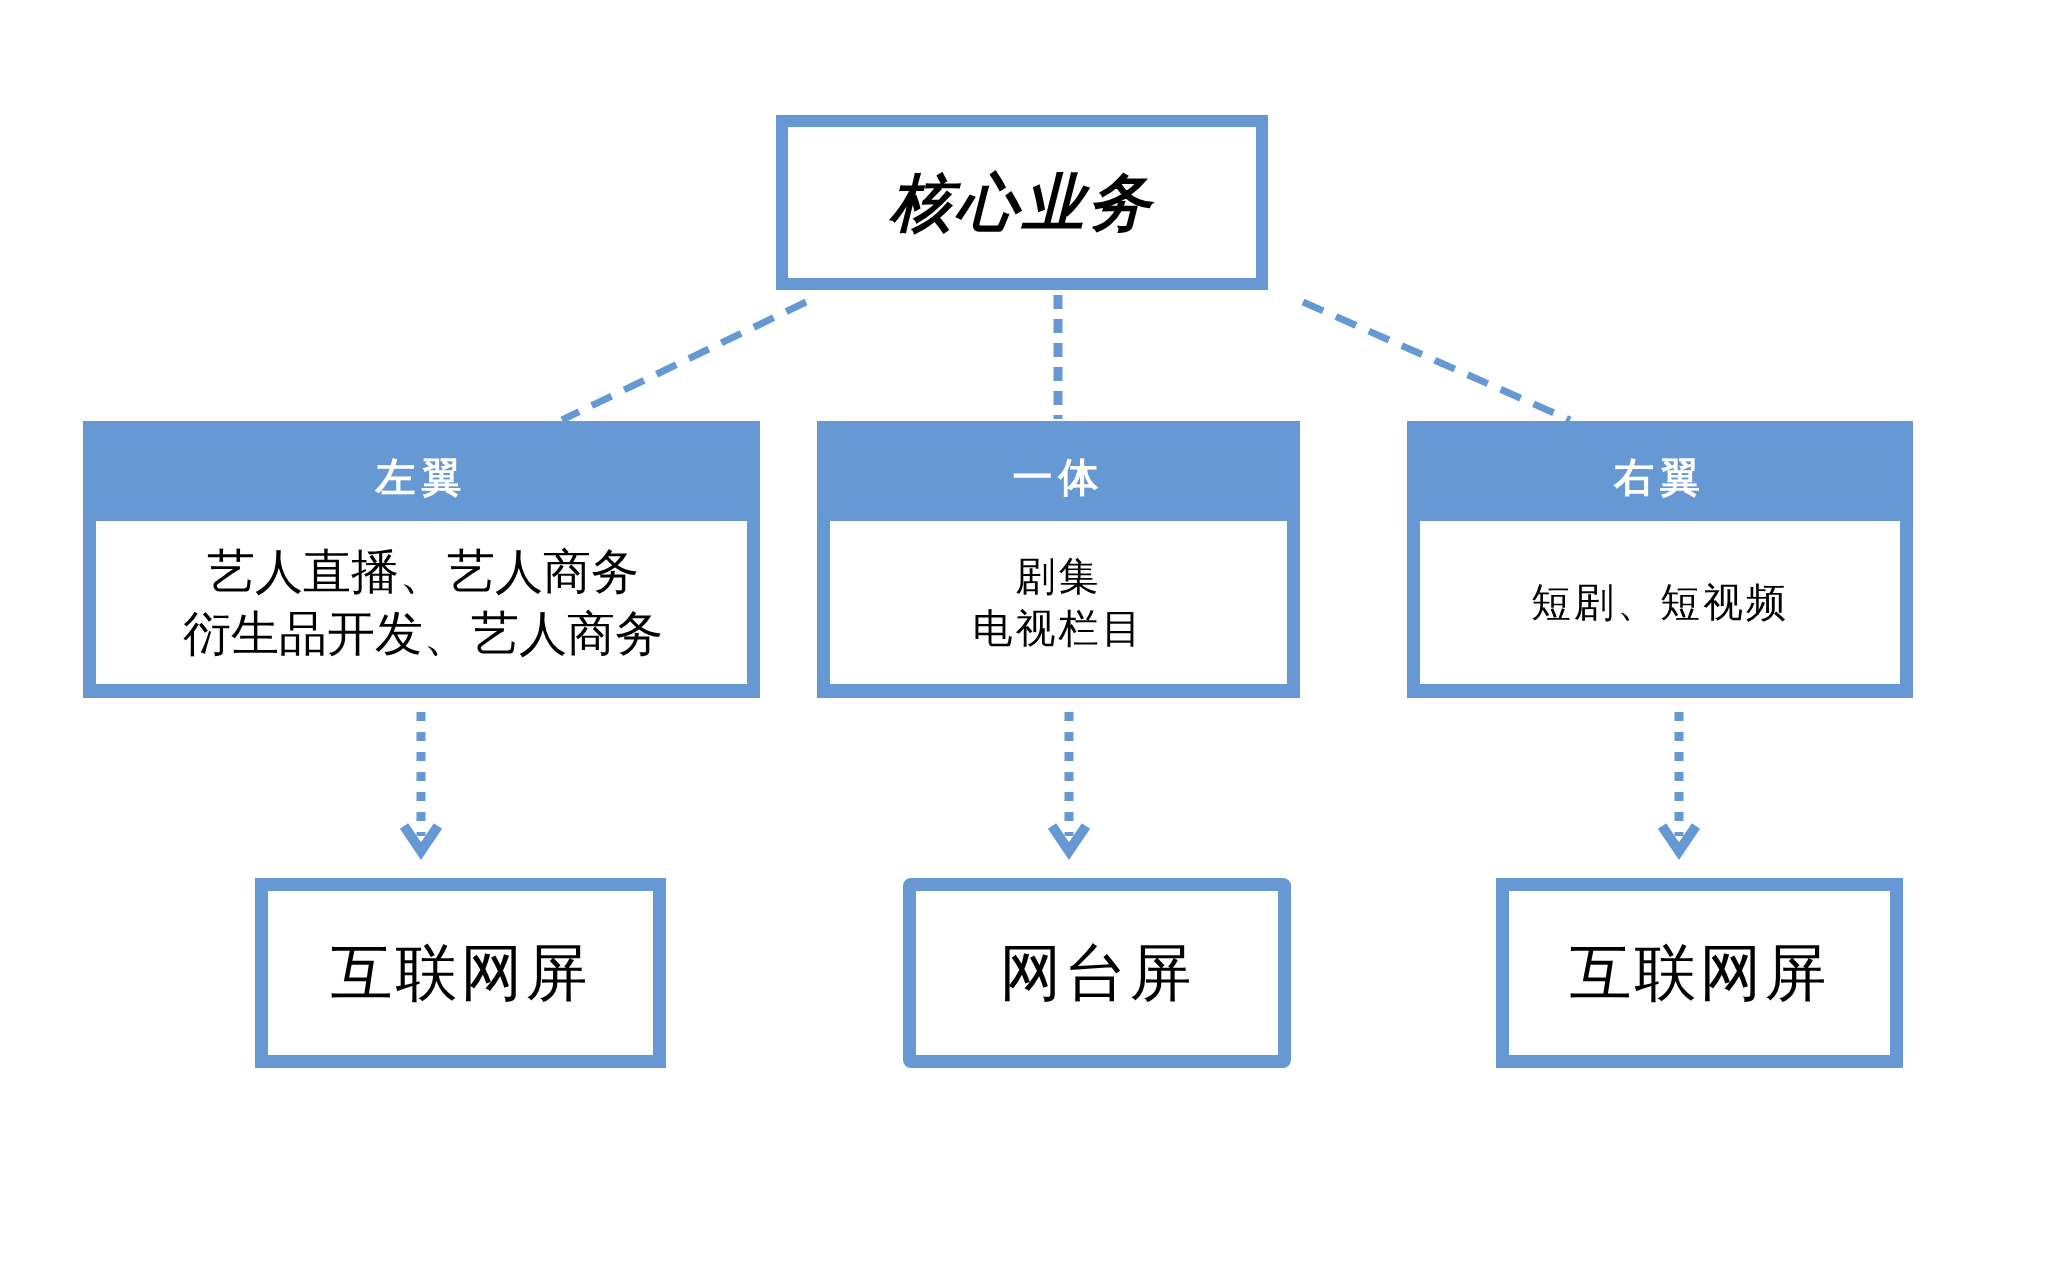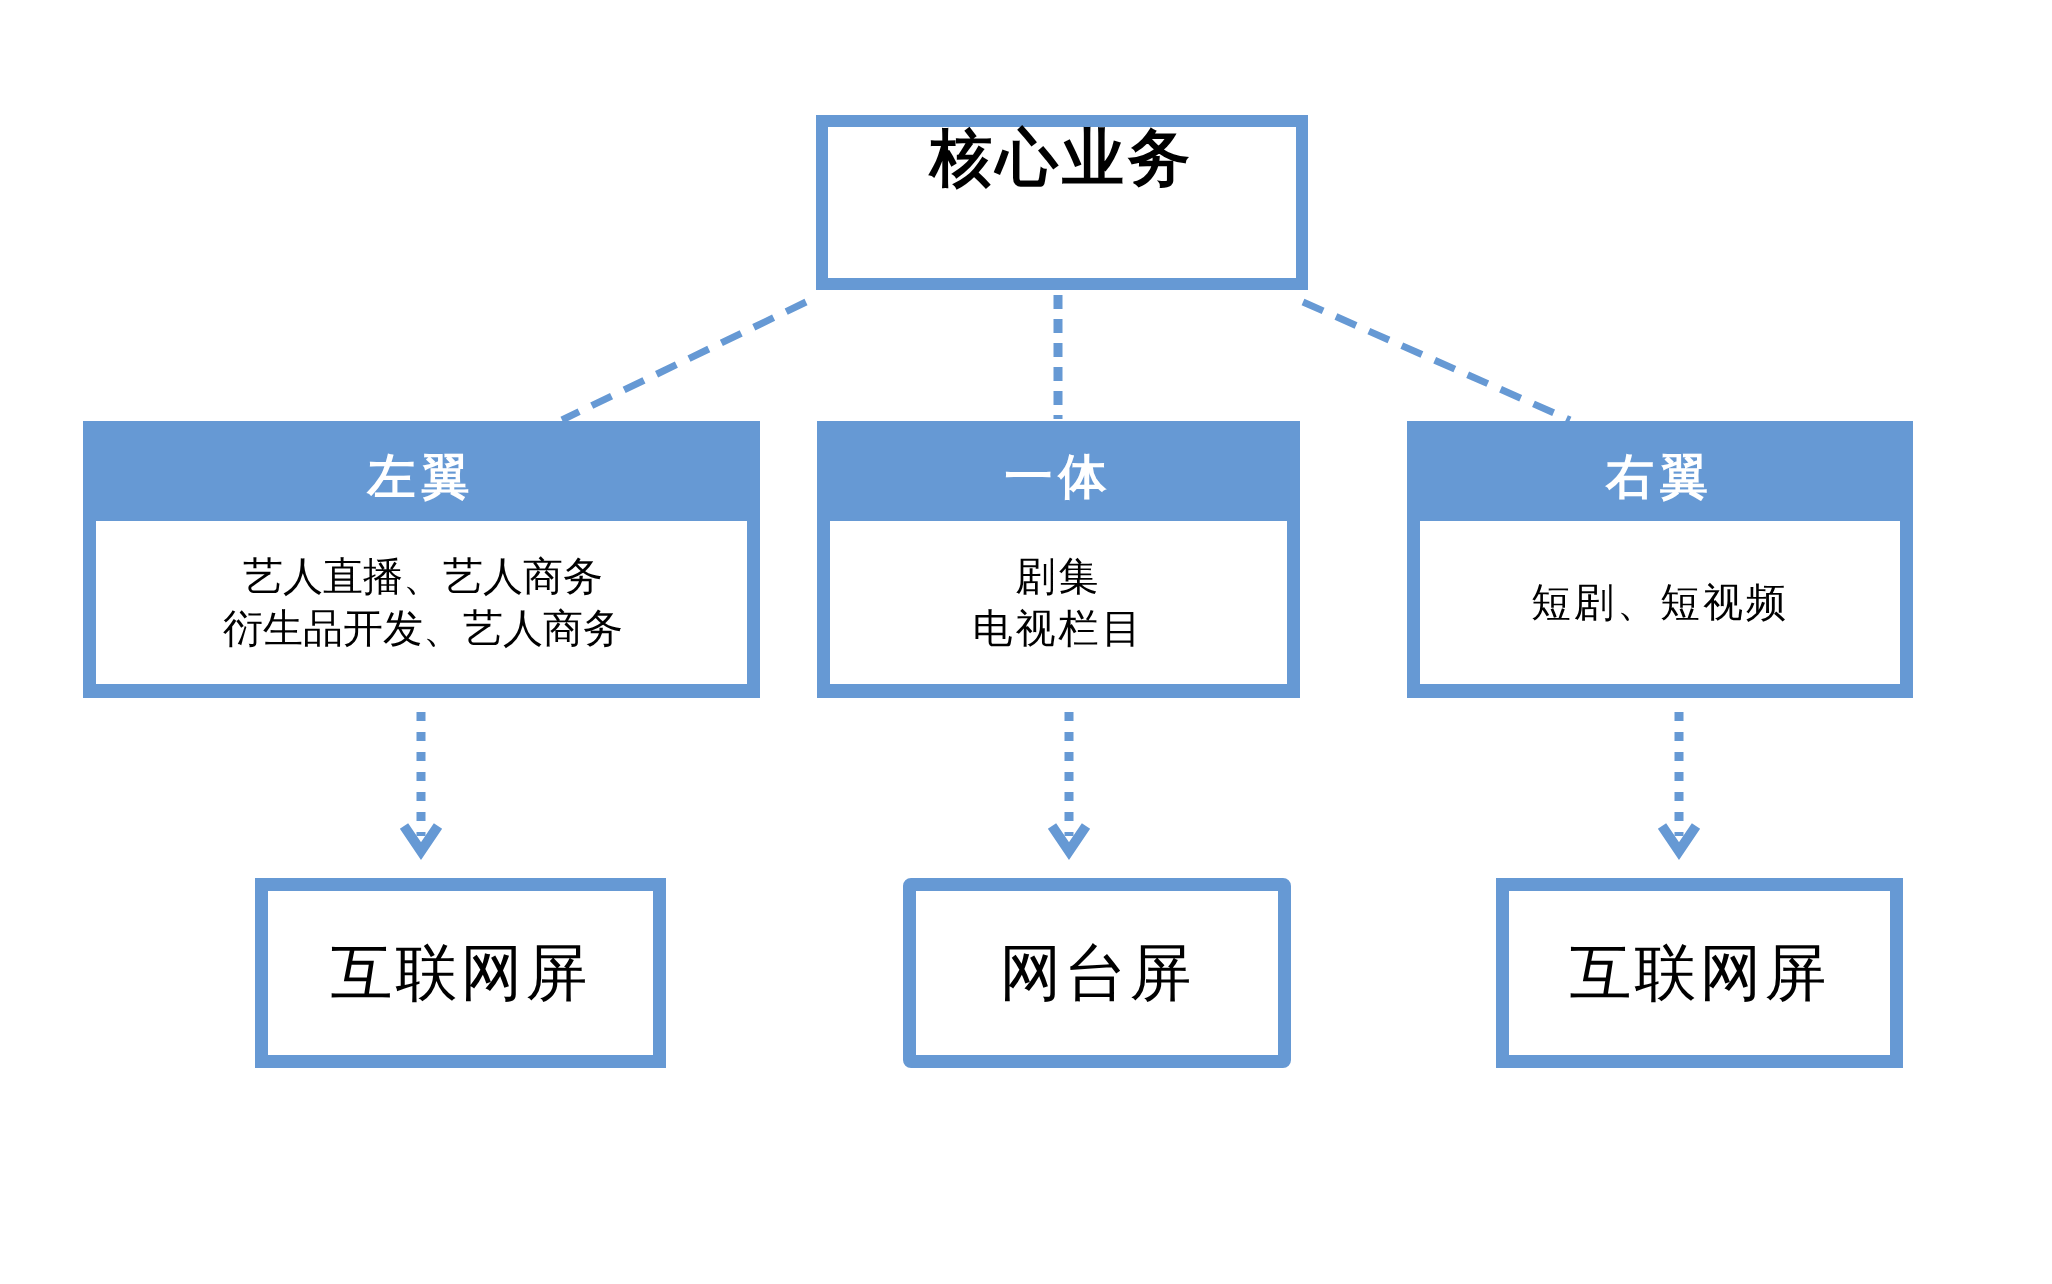--- a/index.html
+++ b/index.html
@@ -25,30 +25,31 @@
     left: 0;
     top: 0;
     width: 2052px;
     height: 1284px;
     pointer-events: none;
   }
 
   
   .root-box {
     position: absolute;
-    left: 816px;
+    left: 776px;
     top: 115px;
     width: 492px;
     height: 175px;
     box-sizing: border-box;
     border: 12px solid #6699d4;
     background: #ffffff;
     display: flex;
-    align-items: flex-start;
-    justify-content: center;
+    align-items: center;
+    justify-content: center;
+    font-style: italic;
   }
   .root-box .root-label {
     font-size: 62px;
     font-weight: 700;
     color: #000000;
     letter-spacing: 4px;
     line-height: 1;
   }
 
   
@@ -58,21 +59,21 @@
     height: 277px;
     background: #6699d4;
     box-sizing: border-box;
   }
   .panel-header {
     height: 112px;
     display: flex;
     align-items: center;
     justify-content: center;
     color: #ffffff;
-    font-size: 48px;
+    font-size: 40px;
     font-weight: 700;
     letter-spacing: 6px;
     line-height: 1;
   }
   .panel-body {
     position: absolute;
     left: 13px;
     right: 13px;
     top: 100px;
     bottom: 14px;
@@ -91,21 +92,21 @@
     box-sizing: border-box;
   }
   .panel-body .line {
     white-space: nowrap;
   }
 
   #panel-left   { left: 83px;   width: 677px; }
   #panel-center { left: 817px;  width: 483px; }
   #panel-right  { left: 1407px; width: 506px; }
 
-  #panel-left .panel-body   { font-size: 40px; letter-spacing: 0px; padding-left: 9px; }
+  #panel-left .panel-body   { font-size: 48px; letter-spacing: 0px; padding-left: 9px; }
   #panel-center .panel-body { font-size: 40px; letter-spacing: 3px; }
   #panel-right .panel-body  { font-size: 40px; letter-spacing: 3px; }
 
   
   .leaf-box {
     position: absolute;
     top: 878px;
     height: 190px;
     box-sizing: border-box;
     border: 13px solid #6699d4;

